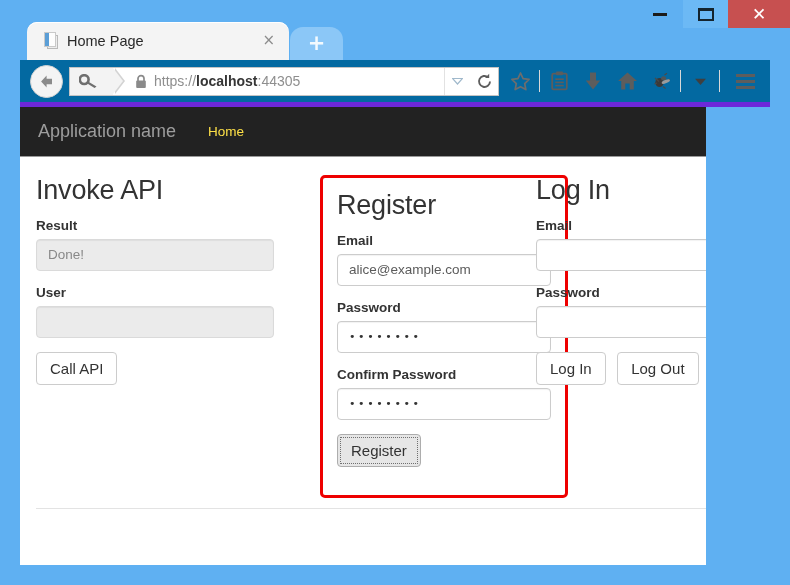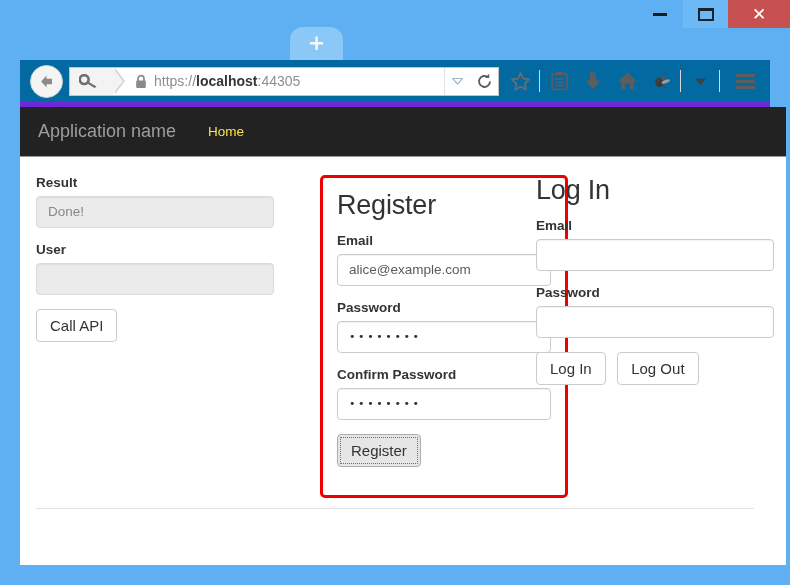--- a/index.html
+++ b/index.html
@@ -184,21 +184,21 @@
     display: flex; flex-direction: column;
     align-items: center; justify-content: center; gap: 3px;
   }
   .menu-btn i {
     display: block; width: 19px; height: 3px; background: #5d5d5d;
   }
 
   
   .viewport {
     position: absolute; left: 20px; top: 107px;
-    width: 766px; height: 458px;
+    width: 686px; height: 458px;
     background: #ffffff;
     overflow: hidden;
   }
   .navbar {
     height: 50px; background: #222222;
     display: flex; align-items: center;
     border-bottom: 1px solid #9a9a9a;
   }
   .brand {
     margin-left: 18px; font-size: 18px; color: #9d9d9d;
@@ -317,20 +317,29 @@
       <div class="win-btn maximize">
         <span class="gl-max"></span>
       </div>
       <div class="win-btn close">
         <span class="gl-close">✕</span>
       </div>
     </div>
   </div>
 
   <div class="tabstrip">
+    <div class="tab">
+      <div class="tab-favicon">
+        <div class="pg2"></div>
+        <div class="pg"></div>
+        <div class="bar"></div>
+      </div>
+      <div class="tab-title">Home Page</div>
+      <div class="tab-close">×</div>
+    </div>
     <div class="newtab">
       <span>+</span>
     </div>
   </div>
 
   <div class="navtoolbar">
 
     <div class="back-btn">
       <svg width="19" height="19" viewBox="0 0 19 19">
         <path d="M9.6 3.4 L4.1 9.5 L9.6 15.6 L9.6 12.2 L15 12.2 L15 6.8 L9.6 6.8 Z" fill="#8b8b8b"></path>
@@ -432,20 +441,21 @@
     <div class="navbar">
       <div class="brand">Application name</div>
       <div class="navlink">Home</div>
     </div>
 
     <div class="container">
       <div class="cols">
 
         <div class="col col-invoke">
           <div class="col-inner">
+            <h1 class="heading">Invoke API</h1>
 
             <div class="form-group">
               <label class="field-label">Result</label>
               <div class="input disabled">Done!</div>
             </div>
 
             <div class="form-group">
               <label class="field-label">User</label>
               <div class="input disabled"></div>
             </div>

